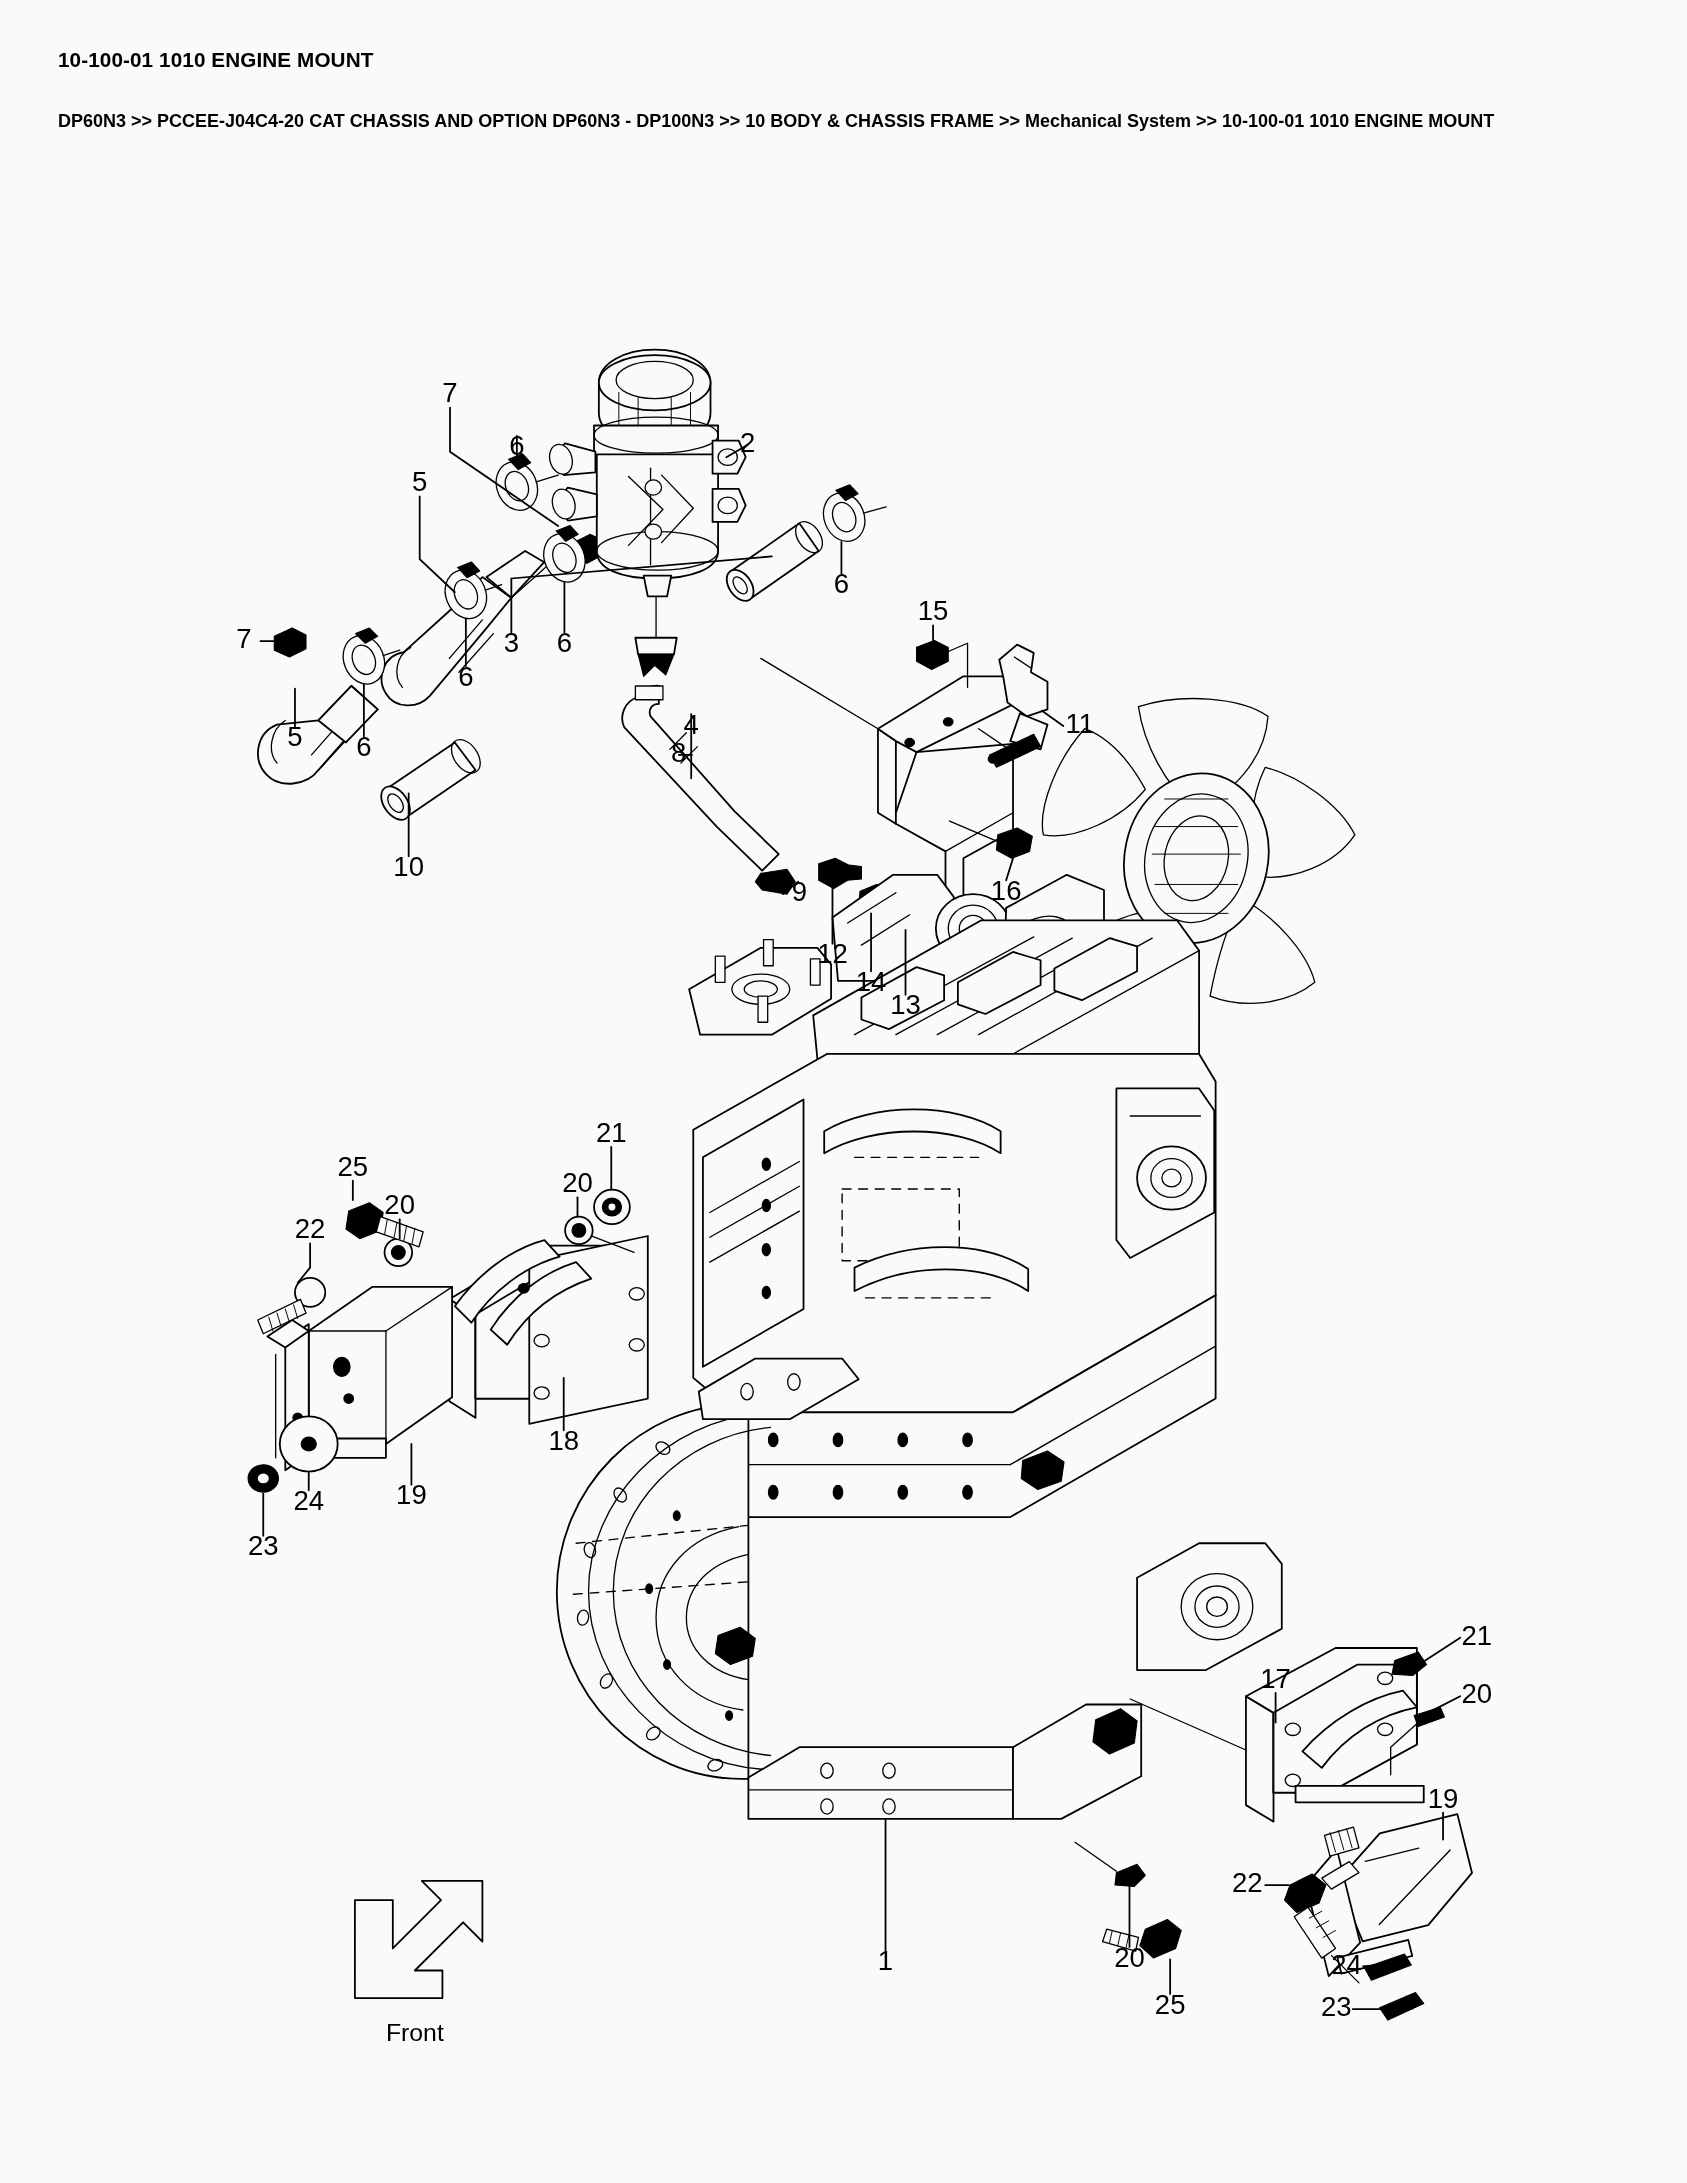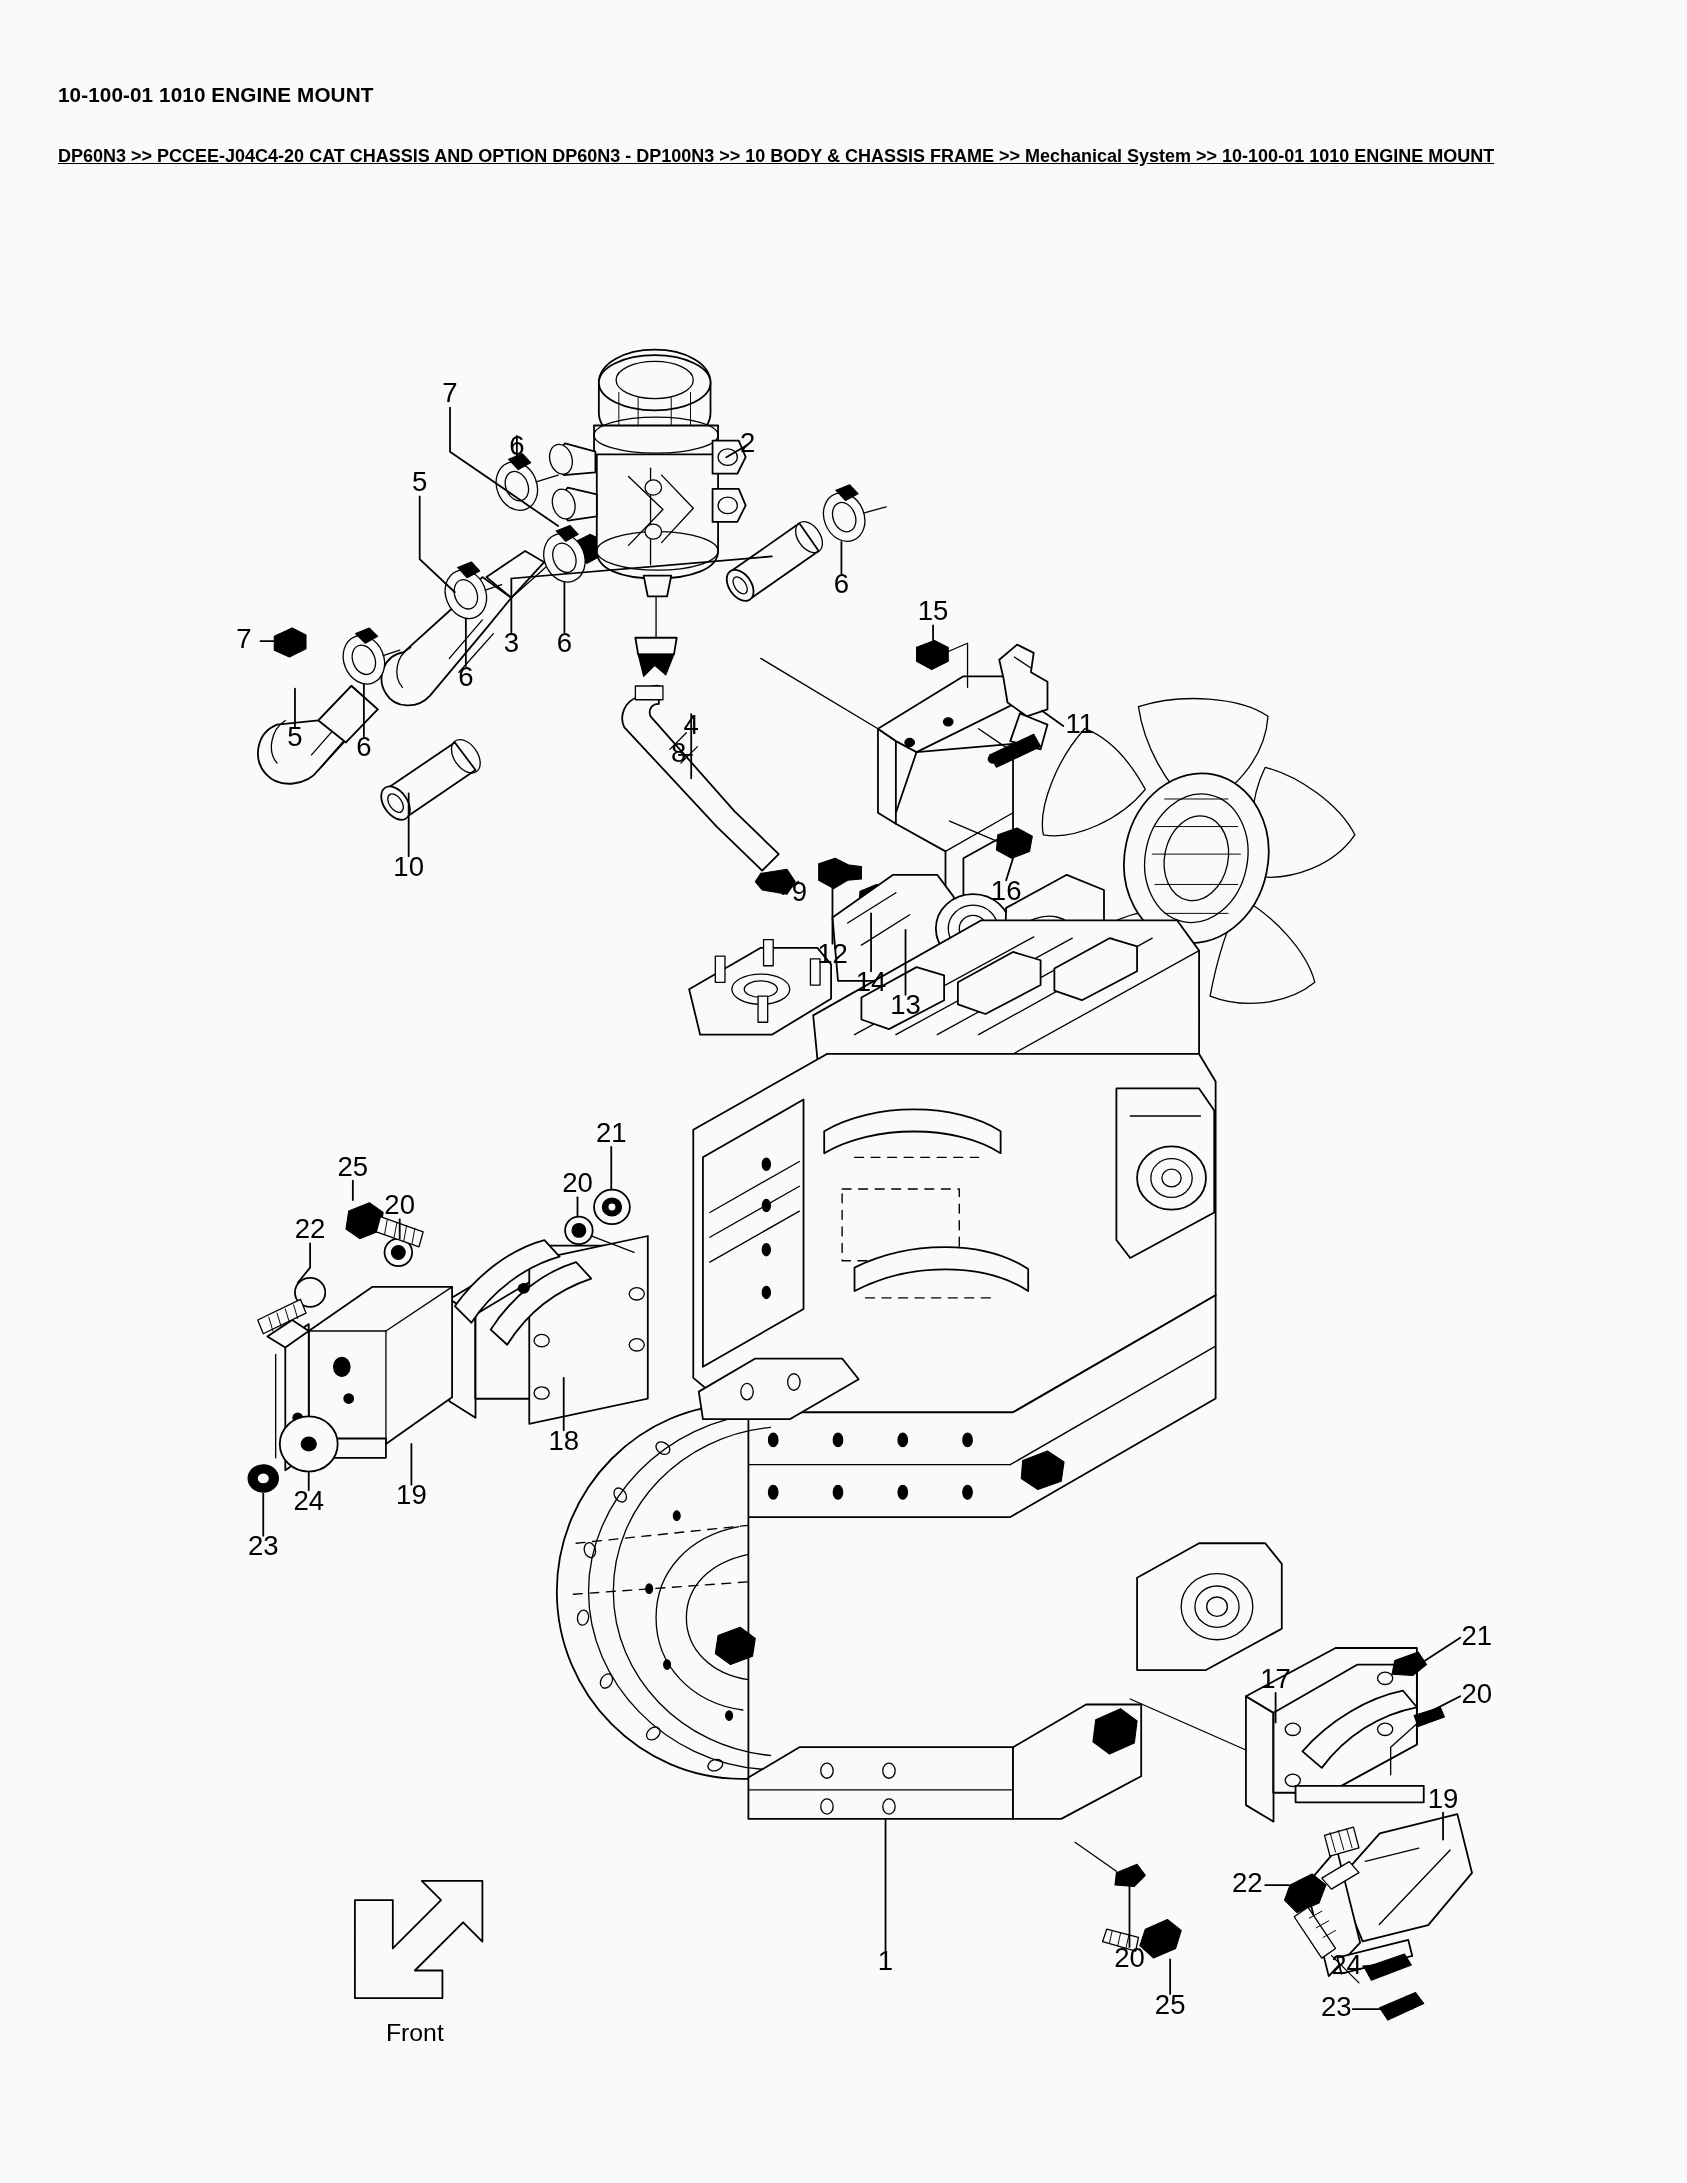--- a/index.html
+++ b/index.html
@@ -25,29 +25,27 @@
     left: 58px;
     top: 48px;
     width: 1585px;
   }
   .hdr-title {
     font-size: 20.7px;
     font-weight: bold;
     letter-spacing: 0.1px;
     line-height: 1.2;
     white-space: nowrap;
-    margin-top: 35px;
   }
   .hdr-crumb {
     margin-top: 36px;
     font-size: 18px;
     font-weight: bold;
     line-height: 1.38;
     width: 1564px;
-    text-decoration: underline;
   }
   .diagram-wrap {
     position: absolute;
     left: 0;
     top: 165px;
     width: 1687px;
     height: 1964px;
   }
   svg.diagram {
     display: block;

